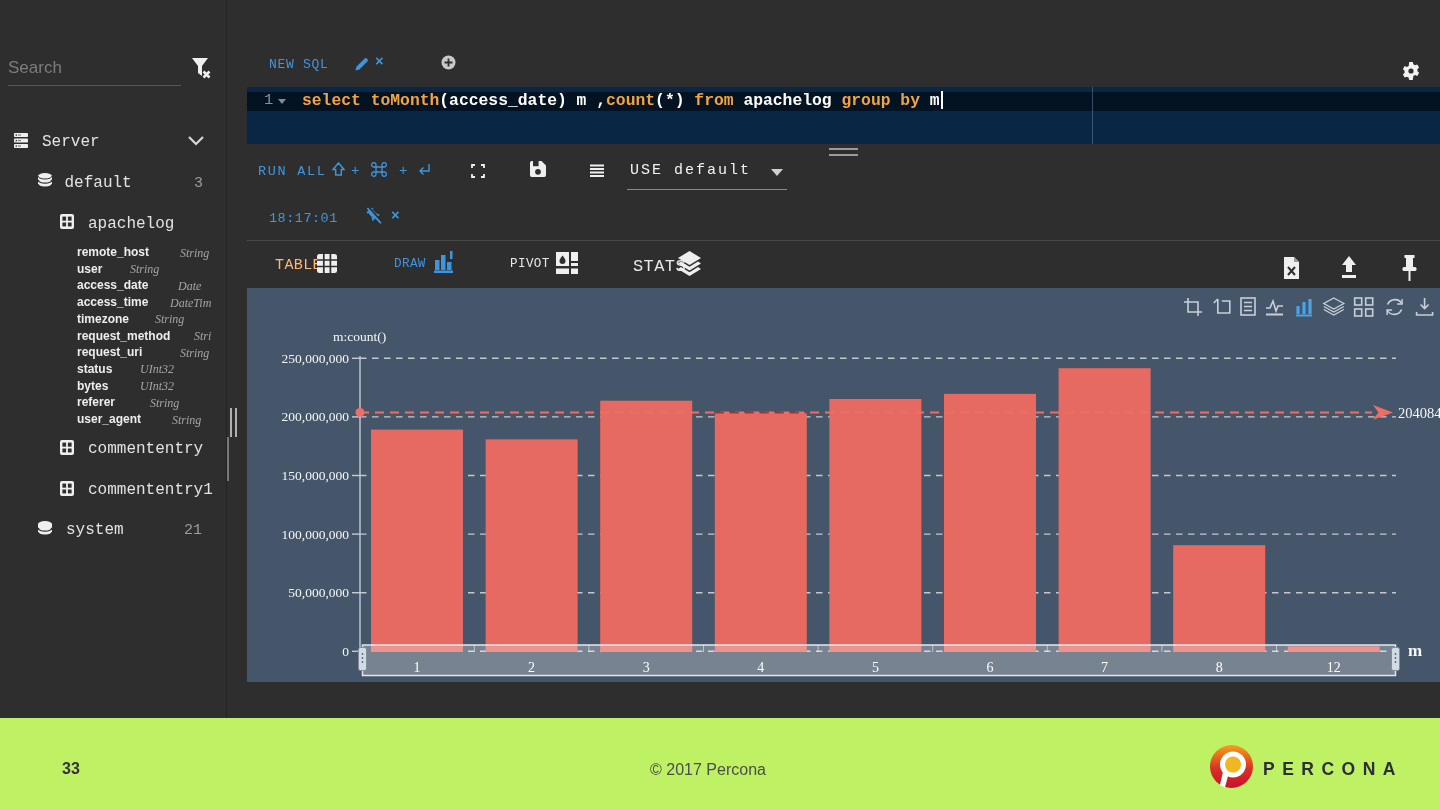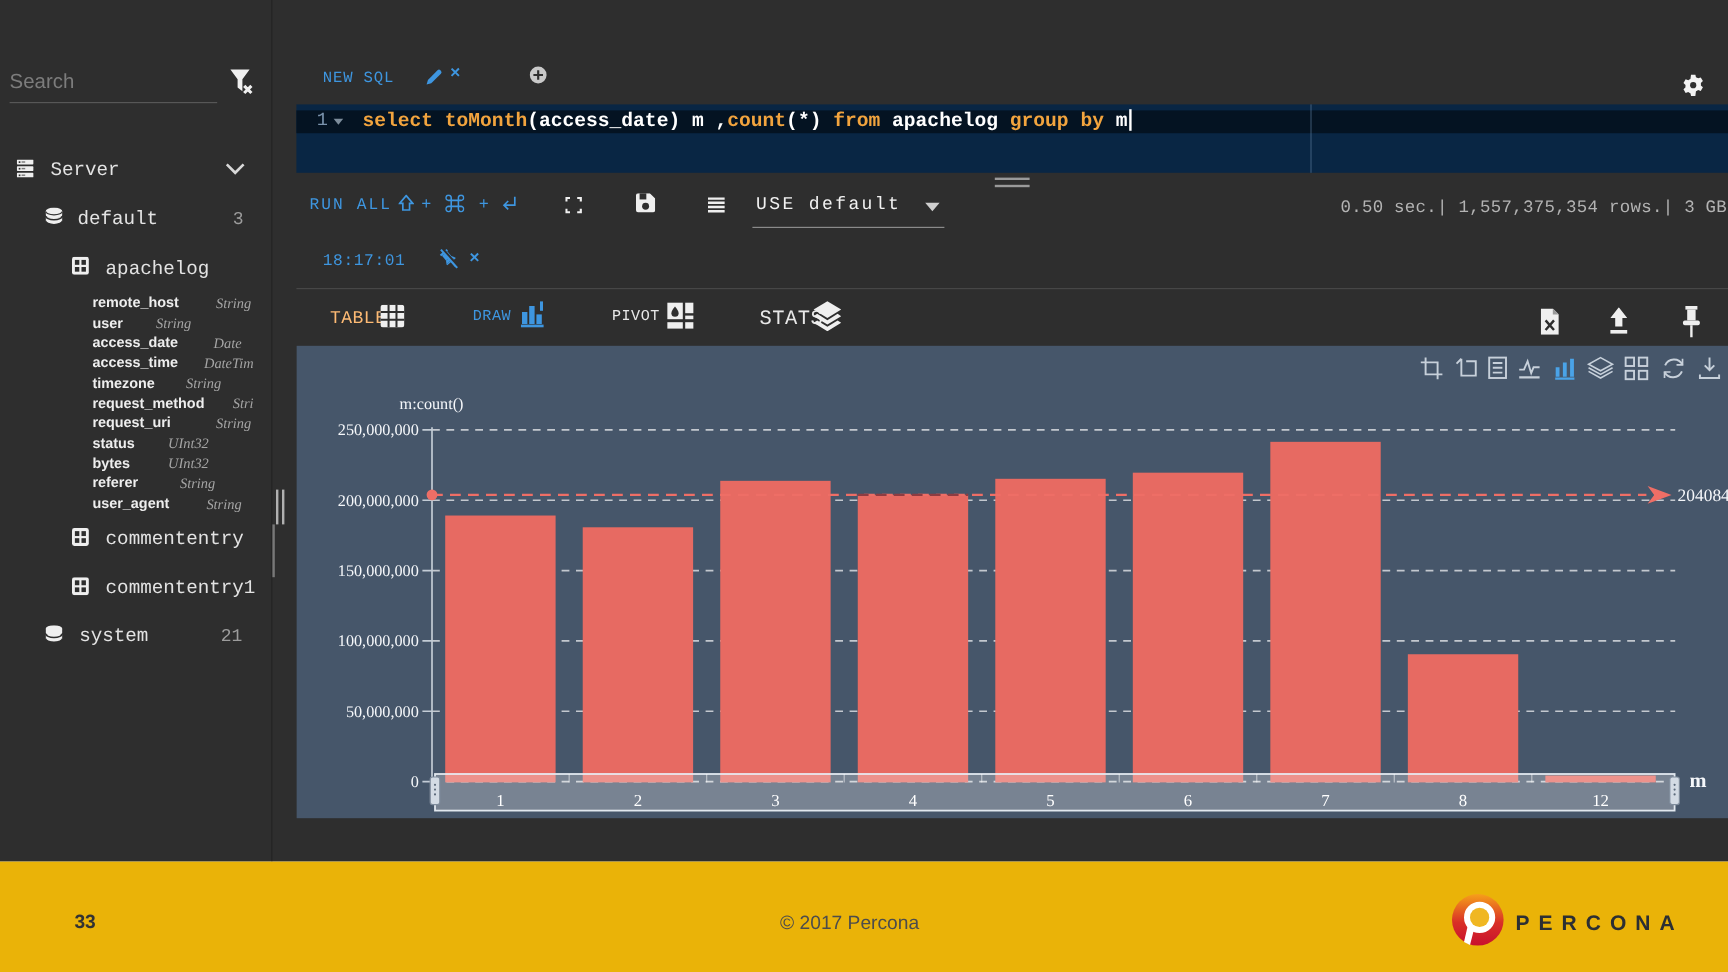--- a/index.html
+++ b/index.html
@@ -167,21 +167,20 @@
       <rect x="3" y="0" width="5.6" height="5.2" fill="#2e2e2e"></rect>
       <circle cx="8" cy="10.8" r="2.9" fill="#2e2e2e"></circle>
     </svg>
 
     <svg class="abs" style="left:343px;top:164px;" width="14" height="14" viewBox="0 0 14 14">
       <path d="M0 1.5 H14 M0 5 H14 M0 8.5 H14 M0 12 H14" stroke="#efefef" stroke-width="2"></path>
     </svg>
     <div class="abs mono" style="left:383px;top:162px;font-size:15px;letter-spacing:2px;color:#f2f2f2;">USE default</div>
     <div class="abs" style="left:524px;top:169px;width:0;height:0;border-left:6px solid transparent;border-right:6px solid transparent;border-top:7px solid #cfcfcf;"></div>
     <div class="abs" style="left:380px;top:189px;width:160px;height:1px;background:#8a8a8a;"></div>
-    <div class="abs mono" style="left:870px;top:166px;font-size:14.5px;letter-spacing:0.25px;color:#b3b3b3;white-space:pre;">0.50 sec.| 1,557,375,354 rows.| 3 GB</div>
 
     <div class="abs mono blue" style="left:22px;top:211px;font-size:13.5px;letter-spacing:0.5px;">18:17:01</div>
 
     <svg class="abs" style="left:118px;top:206px;" width="19" height="20" viewBox="0 0 19 20">
       <g transform="rotate(-40 9.5 10)" fill="#3e96e0">
         <rect x="5.8" y="2" width="7.4" height="1.8"></rect>
         <rect x="6.6" y="3.8" width="5.8" height="5.2"></rect>
         <path d="M5 11.6 L6.6 9 H12.4 L14 11.6 Z"></path>
         <rect x="4.9" y="11.6" width="9.2" height="1.1"></rect>
         <rect x="8.9" y="12.7" width="1.3" height="5.5"></rect>
@@ -355,21 +354,21 @@
         </g>
         <g transform="translate(1169.6,10)">
           <path d="M8 0 V10 M4 6.5 L8 10.5 L12 6.5"></path>
           <path d="M0 14 V17 H16 V14"></path>
         </g>
       </g>
     </svg>
   </div>
 </div>
 
-<div class="abs" style="left:0;top:718px;width:1440px;height:92px;background:#eab308;">
+<div class="abs" style="left:0;top:718px;width:1440px;height:92px;background:#bef264;">
   <div class="abs" style="left:62px;top:42px;font-size:16px;font-weight:bold;color:#333333;">33</div>
   <div class="abs" style="left:600px;top:43px;width:216px;text-align:center;font-size:16px;color:#4c4c4c;">© 2017 Percona</div>
   <svg class="abs" style="left:1209px;top:26px;" width="45" height="45" viewBox="0 0 45 45">
     <defs>
       <linearGradient id="pg" x1="0" y1="0" x2="0" y2="1">
         <stop offset="0" stop-color="#f6a01a"></stop>
         <stop offset="0.55" stop-color="#d93026"></stop>
         <stop offset="1" stop-color="#c8102e"></stop>
       </linearGradient>
     </defs>

